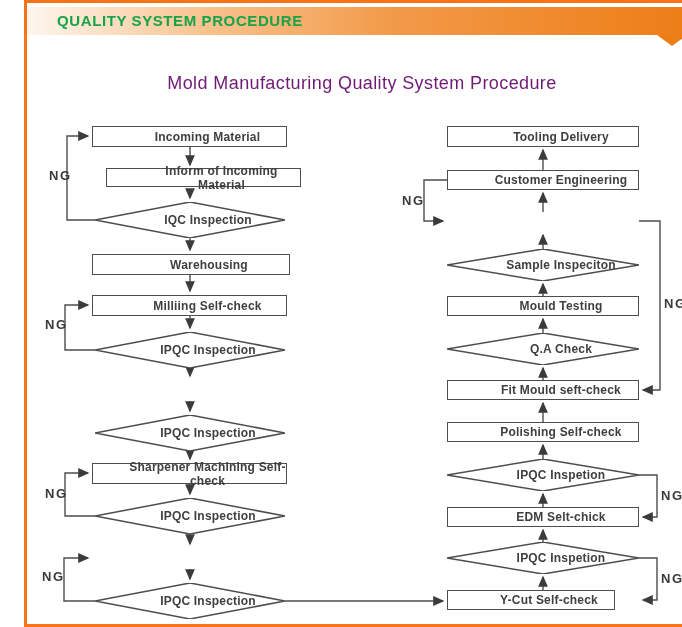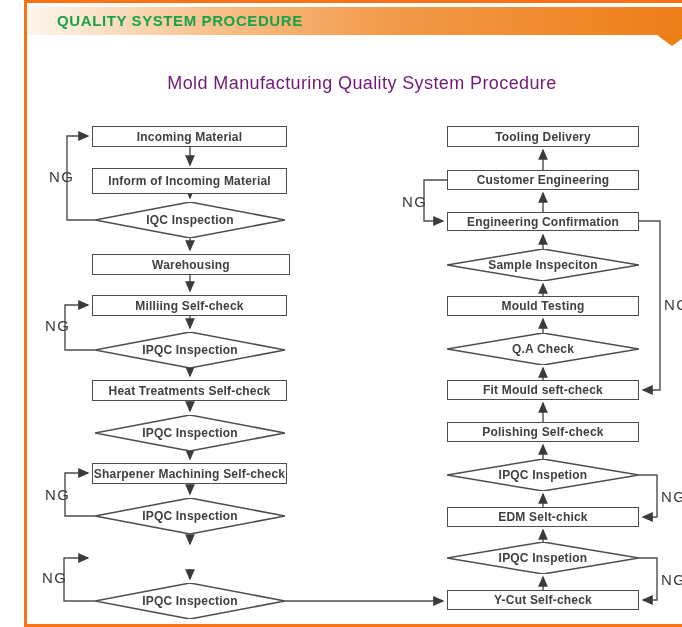--- a/index.html
+++ b/index.html
@@ -24,28 +24,28 @@
     border-top:11px solid #ed7d15;
   }
   .doc-title{
     position:absolute;left:0;top:70px;width:670px;text-align:center;
     font-size:18px;color:#701a75;letter-spacing:.4px;
   }
   
   .node{
     position:absolute;display:flex;align-items:center;justify-content:center;
     font-size:12px;font-weight:bold;color:#3f3f3f;letter-spacing:.2px;
-    box-sizing:border-box;text-align:center;
+    box-sizing:border-box;text-align:center;padding-left:36px;
   }
   .rect{border:1.5px solid #4d4d4d;background:#fff;}
   .diamond svg{position:absolute;left:0;top:0;width:100%;height:100%;}
   .diamond polygon{fill:#ffffff;stroke:#4d4d4d;stroke-width:1.5;vector-effect:non-scaling-stroke;}
   .diamond span{position:relative;z-index:1;}
   .ng{
-    position:absolute;font-size:15px;font-weight:normal;color:#3a3a3a;letter-spacing:1.5px;
+    position:absolute;font-size:13px;font-weight:bold;color:#3a3a3a;letter-spacing:1.5px;
   }
   .connectors{position:absolute;left:0;top:0;width:682px;height:627px;}
   .connectors path{stroke:#4d4d4d;stroke-width:1.4;fill:none;}
 </style>
 </head>
 <body>
 
 <div class="page">
 
   <div class="banner">
@@ -96,44 +96,41 @@
       <path d="M612,218 L633,218 L633,387 L616,387" marker-end="url(#arw)"></path>
       <path d="M612,472 L630,472 L630,514 L616,514" marker-end="url(#arw)"></path>
       <path d="M612,555 L630,555 L630,597 L616,597" marker-end="url(#arw)"></path>
     </g>
     <path d="M258,598 L416,598" marker-end="url(#arw)"></path>
   </svg>
 
   <div class="node rect" style="left:65px;top:123px;width:195px;height:21px">
       <span>Incoming Material</span>
     </div>
-  <div class="node rect" style="left:65px;top:165px;width:195px;height:26px">
+  <div class="node rect" style="left:79px;top:165px;width:195px;height:19px">
       <span>Inform of Incoming Material</span>
     </div>
   <div class="node diamond" style="left:68px;top:199px;width:190px;height:36px">
       <svg viewBox="0 0 100 100" preserveAspectRatio="none">
         <polygon points="0,50 50,0 100,50 50,100"></polygon>
       </svg>
       <span>IQC Inspection</span>
     </div>
   <div class="node rect" style="left:65px;top:251px;width:198px;height:21px">
       <span>Warehousing</span>
     </div>
   <div class="node rect" style="left:65px;top:292px;width:195px;height:21px">
       <span>Milliing Self-check</span>
     </div>
   <div class="node diamond" style="left:68px;top:329px;width:190px;height:36px">
       <svg viewBox="0 0 100 100" preserveAspectRatio="none">
         <polygon points="0,50 50,0 100,50 50,100"></polygon>
       </svg>
       <span>IPQC Inspection</span>
     </div>
-  <div class="node rect" style="left:65px;top:377px;width:195px;height:21px">
-      <span>Heat Treatments Self-check</span>
-    </div>
   <div class="node diamond" style="left:68px;top:412px;width:190px;height:36px">
       <svg viewBox="0 0 100 100" preserveAspectRatio="none">
         <polygon points="0,50 50,0 100,50 50,100"></polygon>
       </svg>
       <span>IPQC Inspection</span>
     </div>
   <div class="node rect" style="left:65px;top:460px;width:195px;height:21px">
       <span>Sharpener Machining Self-check</span>
     </div>
   <div class="node diamond" style="left:68px;top:495px;width:190px;height:36px">
@@ -148,23 +145,20 @@
       </svg>
       <span>IPQC Inspection</span>
     </div>
 
   <div class="node rect" style="left:420px;top:123px;width:192px;height:21px">
       <span>Tooling Delivery</span>
     </div>
   <div class="node rect" style="left:420px;top:167px;width:192px;height:20px">
       <span>Customer Engineering</span>
     </div>
-  <div class="node rect" style="left:420px;top:209px;width:192px;height:19px">
-      <span>Engineering Confirmation</span>
-    </div>
   <div class="node diamond" style="left:420px;top:246px;width:192px;height:32px">
       <svg viewBox="0 0 100 100" preserveAspectRatio="none">
         <polygon points="0,50 50,0 100,50 50,100"></polygon>
       </svg>
       <span>Sample Inspeciton</span>
     </div>
   <div class="node rect" style="left:420px;top:293px;width:192px;height:20px">
       <span>Mould Testing</span>
     </div>
   <div class="node diamond" style="left:420px;top:330px;width:192px;height:32px">
@@ -187,21 +181,21 @@
     </div>
   <div class="node rect" style="left:420px;top:504px;width:192px;height:20px">
       <span>EDM Selt-chick</span>
     </div>
   <div class="node diamond" style="left:420px;top:539px;width:192px;height:32px">
       <svg viewBox="0 0 100 100" preserveAspectRatio="none">
         <polygon points="0,50 50,0 100,50 50,100"></polygon>
       </svg>
       <span>IPQC Inspetion</span>
     </div>
-  <div class="node rect" style="left:420px;top:587px;width:192px;height:20px">
+  <div class="node rect" style="left:420px;top:587px;width:168px;height:20px">
       <span>Y-Cut Self-check</span>
     </div>
 
   <div class="ng" style="left:22px;top:165px">NG</div>
   <div class="ng" style="left:18px;top:314px">NG</div>
   <div class="ng" style="left:18px;top:483px">NG</div>
   <div class="ng" style="left:15px;top:566px">NG</div>
   <div class="ng" style="left:375px;top:190px">NG</div>
   <div class="ng" style="left:637px;top:293px">NG</div>
   <div class="ng" style="left:634px;top:485px">NG</div>

